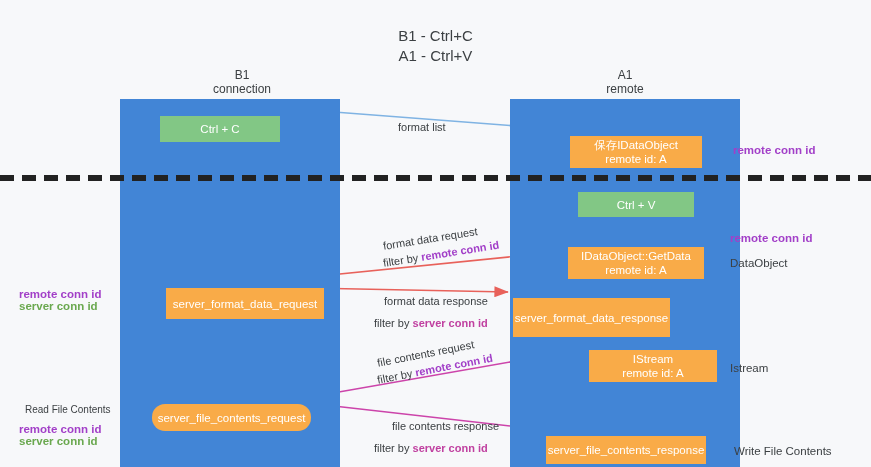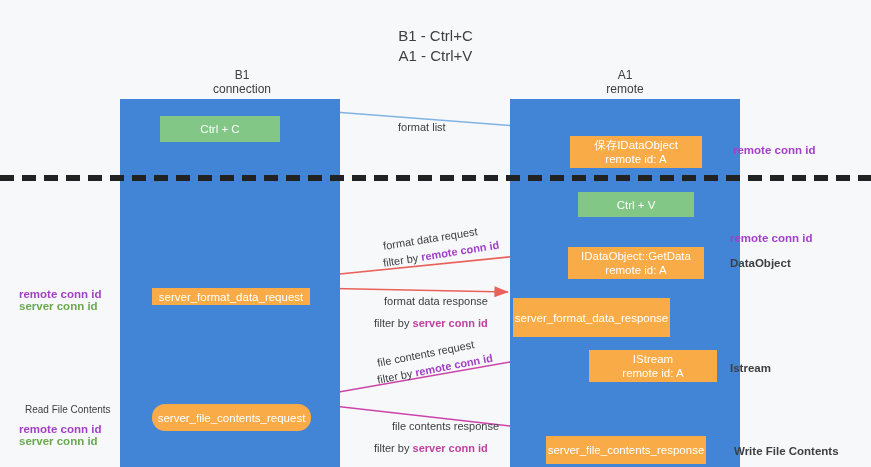--- a/index.html
+++ b/index.html
@@ -79,21 +79,20 @@
     padding: 2px 6px;
   }
   .node.green  { background: #82c785; }
   .node.orange { background: #f9ab48; }
 
   
   .ann {
     font-size: 11.5px;
     line-height: 14px;
     white-space: pre-line;
-    font-weight: bold;
   }
   .ann.plain  { color: #3c4043; }
   .ann.purple { color: #a23fc8; font-weight: bold; }
 
   .ann-line-purple { color: #a23fc8; font-weight: bold; display: block; }
   .ann-line-green  { color: #6aa84f; font-weight: bold; display: block; }
   .ann-line-plain  { color: #3c4043; display: block; }
 
   
   .edge-label {
@@ -158,21 +157,21 @@
 <div class="abs node green" style="left:160px; top:96px; width:120px; height:26px;">Ctrl + C</div>
 
 <div class="abs node orange" style="left:570px; top:116px; width:132px; height:32px;">保存IDataObject
 remote id: A</div>
 
 <div class="abs node green" style="left:578px; top:172px; width:116px; height:25px;">Ctrl + V</div>
 
 <div class="abs node orange" style="left:568px; top:227px; width:136px; height:32px;text-align:center;">IDataObject::GetData
 remote id: A</div>
 
-<div class="abs node orange" style="left:152px; top:268px; width:158px; height:17px;">server_format_data_request</div>
+<div class="abs node orange" style="left:166px; top:268px; width:158px; height:31px;">server_format_data_request</div>
 
 <div class="abs node orange" style="left:513px; top:278px; width:157px; height:39px;">server_format_data_response</div>
 
 <div class="abs node orange" style="left:589px; top:330px; width:128px; height:32px;">IStream
 remote id: A</div>
 
 <div class="abs node orange" style="left:152px; top:384px; width:159px; height:27px;border-radius:13px;">server_file_contents_request</div>
 
 <div class="abs node orange" style="left:546px; top:416px; width:160px; height:28px;">server_file_contents_response</div>
 

